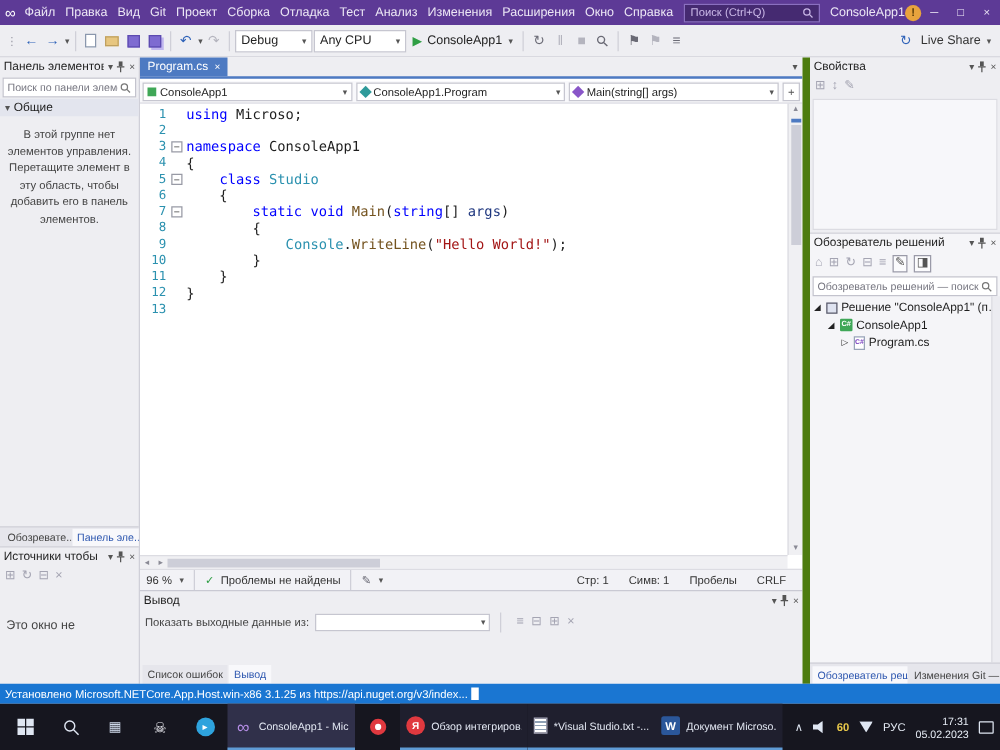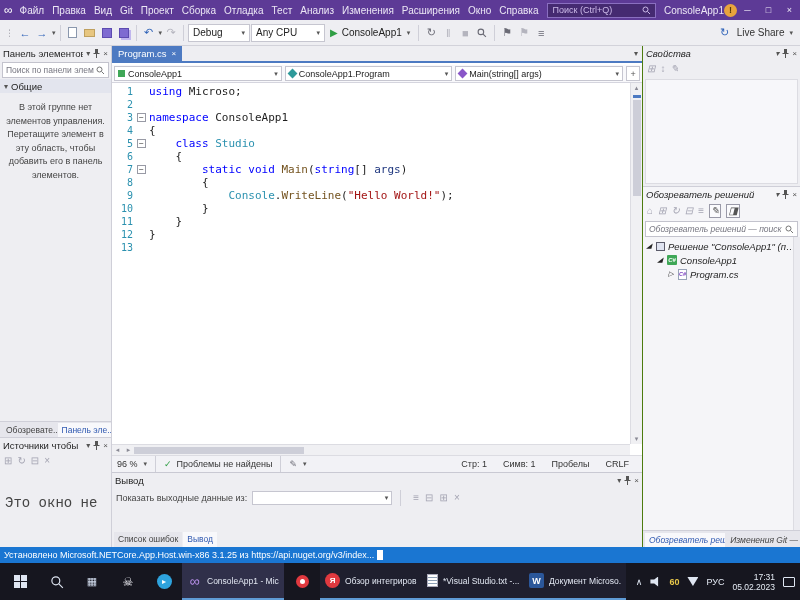--- a/index.html
+++ b/index.html
@@ -32,38 +32,38 @@
 .lshare{margin-left:auto;display:flex;align-items:center;gap:4px;font-size:10px;color:#333;padding-right:4px;}
 .i-doc{width:9px;height:11px;background:#fff;border:1px solid #8a97ad;display:inline-block;}
 .i-folder{width:11px;height:8px;background:#e7c680;border:1px solid #bfa05f;display:inline-block;}
 .i-save{width:10px;height:10px;background:#7e6bd1;border:1px solid #5d4bb0;display:inline-block;}
 .i-save.all{box-shadow:2px 2px 0 #c0b6ee;}
 
 
 .workspace{position:absolute;top:46px;left:0;right:0;bottom:53px;}
 .left-col{position:absolute;left:0;top:0;bottom:0;width:112px;border-right:1px solid #cfcfd8;background:#eeeef2;}
 .editor-col{position:absolute;left:112px;top:0;bottom:0;width:530px;background:#fff;}
-.right-col{position:absolute;left:642px;top:0;right:0;bottom:0;border-left:1px solid #4d7c0f;background:#eeeef2;font-style:italic;}
+.right-col{position:absolute;left:642px;top:0;right:0;bottom:0;border-left:6px solid #4d7c0f;background:#eeeef2;}
 
 .panel-head{height:15px;display:flex;align-items:center;padding:0 3px;font-size:9.5px;color:#1e1e1e;gap:3px;}
 .ph-title{flex:1;white-space:nowrap;overflow:hidden;}
 .ph-ico{color:#555;font-size:8px;display:flex;align-items:center;}
 .searchbox{margin:1px 2px;height:16px;background:#fff;border:1px solid #c3c3cd;display:flex;align-items:center;padding:0 3px;font-size:8.5px;color:#767680;gap:2px;}
 .searchbox .sph{flex:1;white-space:nowrap;overflow:hidden;}
 .section-row{height:14px;background:#e3e5ee;display:flex;align-items:center;gap:3px;padding:0 4px;font-size:9.5px;color:#222;}
 .empty-text{padding:8px 5px;font-size:9px;color:#444;text-align:center;line-height:1.5;}
 .panel-tabs{position:absolute;left:0;right:0;bottom:0;height:16px;display:flex;align-items:flex-end;gap:1px;padding-left:2px;background:#e6e6ec;border-top:1px solid #cfcfd8;}
 .wtab{font-size:8.5px;color:#444;padding:2px 4px;background:#e6e6ec;white-space:nowrap;overflow:hidden;}
 .wtab.active{color:#2f58b0;background:#f8f8fb;}
 .toolbox{position:absolute;top:0;left:0;right:0;height:391px;}
 .datasources{position:absolute;top:391px;left:0;right:0;bottom:0;border-top:1px solid #cfcfd8;}
 .mini-toolbar{display:flex;gap:5px;padding:2px 4px;align-items:center;}
 .mini-icon{font-size:10px;color:#a4a4b2;line-height:12px;}
 .mini-icon.boxed{border:1px solid #9a9aa8;padding:0 1px;background:#fbfbfd;color:#555;}
-.ds-text{margin-top:26px;padding-left:5px;font-size:14px;color:#444;font-family:Liberation Mono, monospace;}
+.ds-text{margin-top:26px;padding-left:5px;font-size:10px;color:#444;}
 
 
 .tab-row{position:absolute;top:0;left:0;right:0;height:17px;background:#eeeef2;display:flex;border-bottom:2px solid #4d7ac2;}
 .doc-tab{background:#4d7ac2;color:#fff;display:flex;align-items:center;gap:5px;padding:0 6px;font-size:9.5px;}
 .tclose{font-size:8px;}
 .tabrow-right{margin-left:auto;display:flex;align-items:center;padding-right:4px;color:#555;font-size:8px;}
 .nav-row{position:absolute;top:19px;left:0;right:0;height:18px;background:#f8f8fb;display:flex;align-items:center;gap:3px;padding:0 2px;border-bottom:1px solid #d5d5de;}
 .nav-combo{flex:1;height:15px;background:#fff;border:1px solid #c6c6d0;display:flex;align-items:center;gap:3px;padding:0 3px;font-size:9px;color:#222;overflow:hidden;}
 .nav-combo .nlabel{white-space:nowrap;overflow:hidden;}
 .nav-combo .caret{margin-left:auto;}

